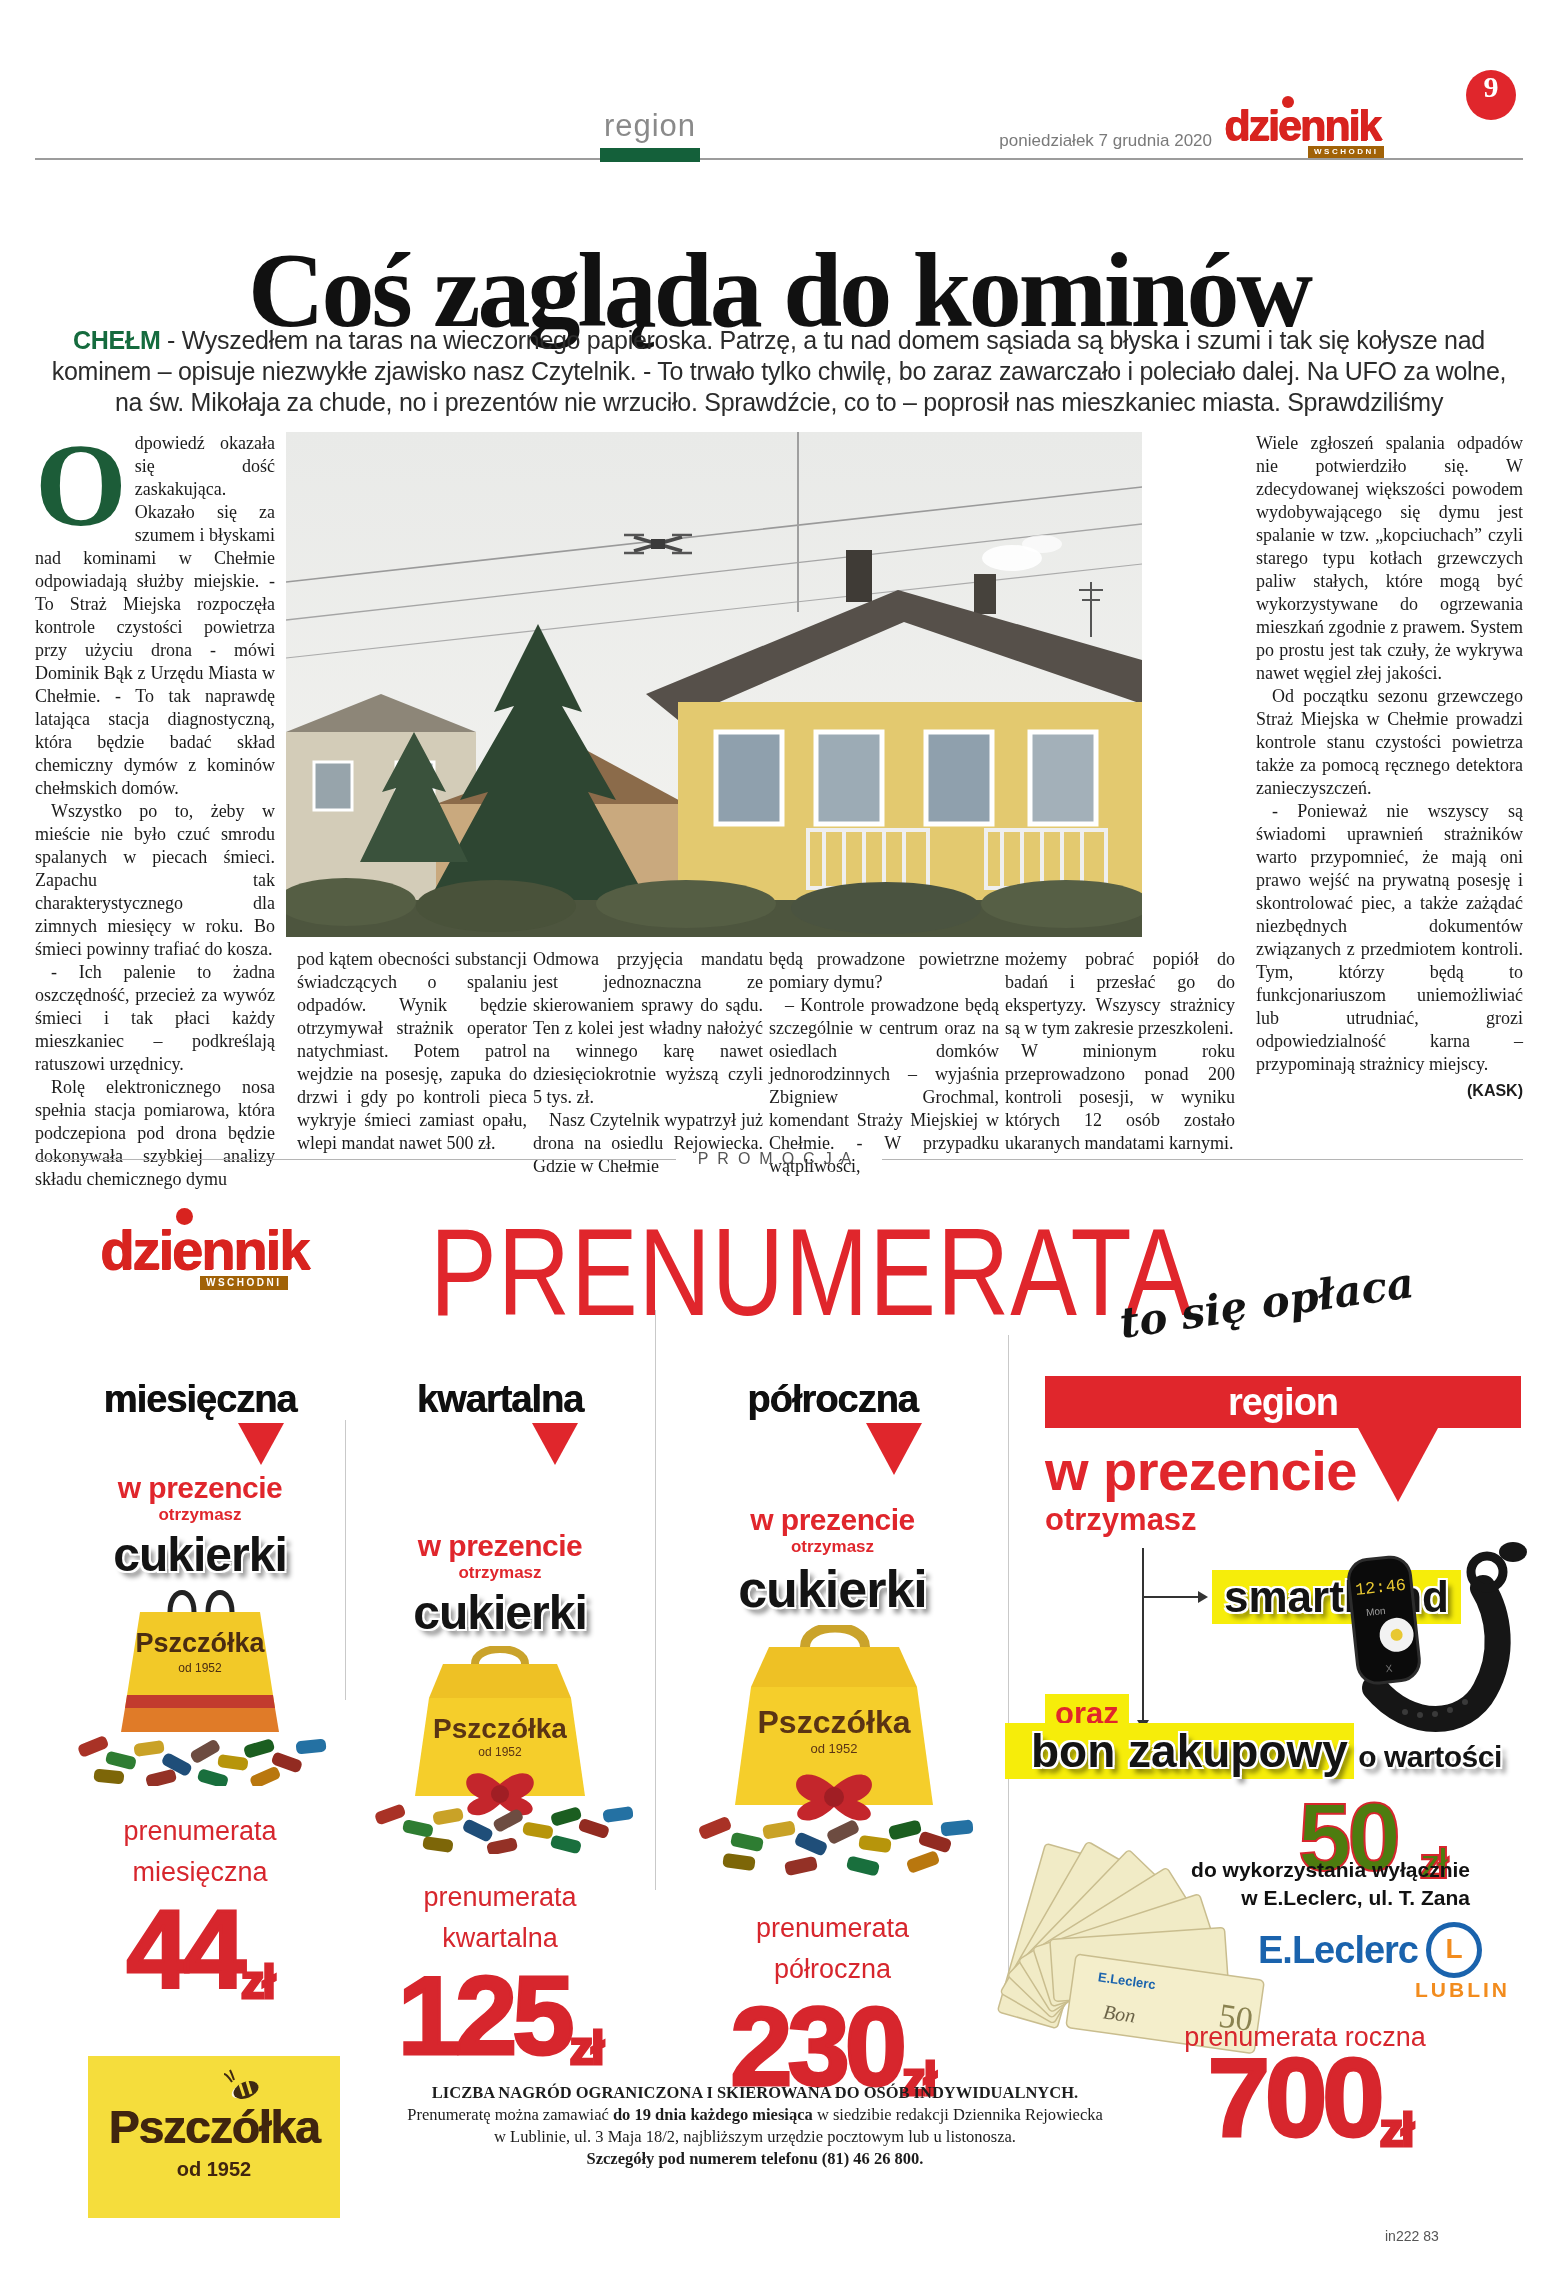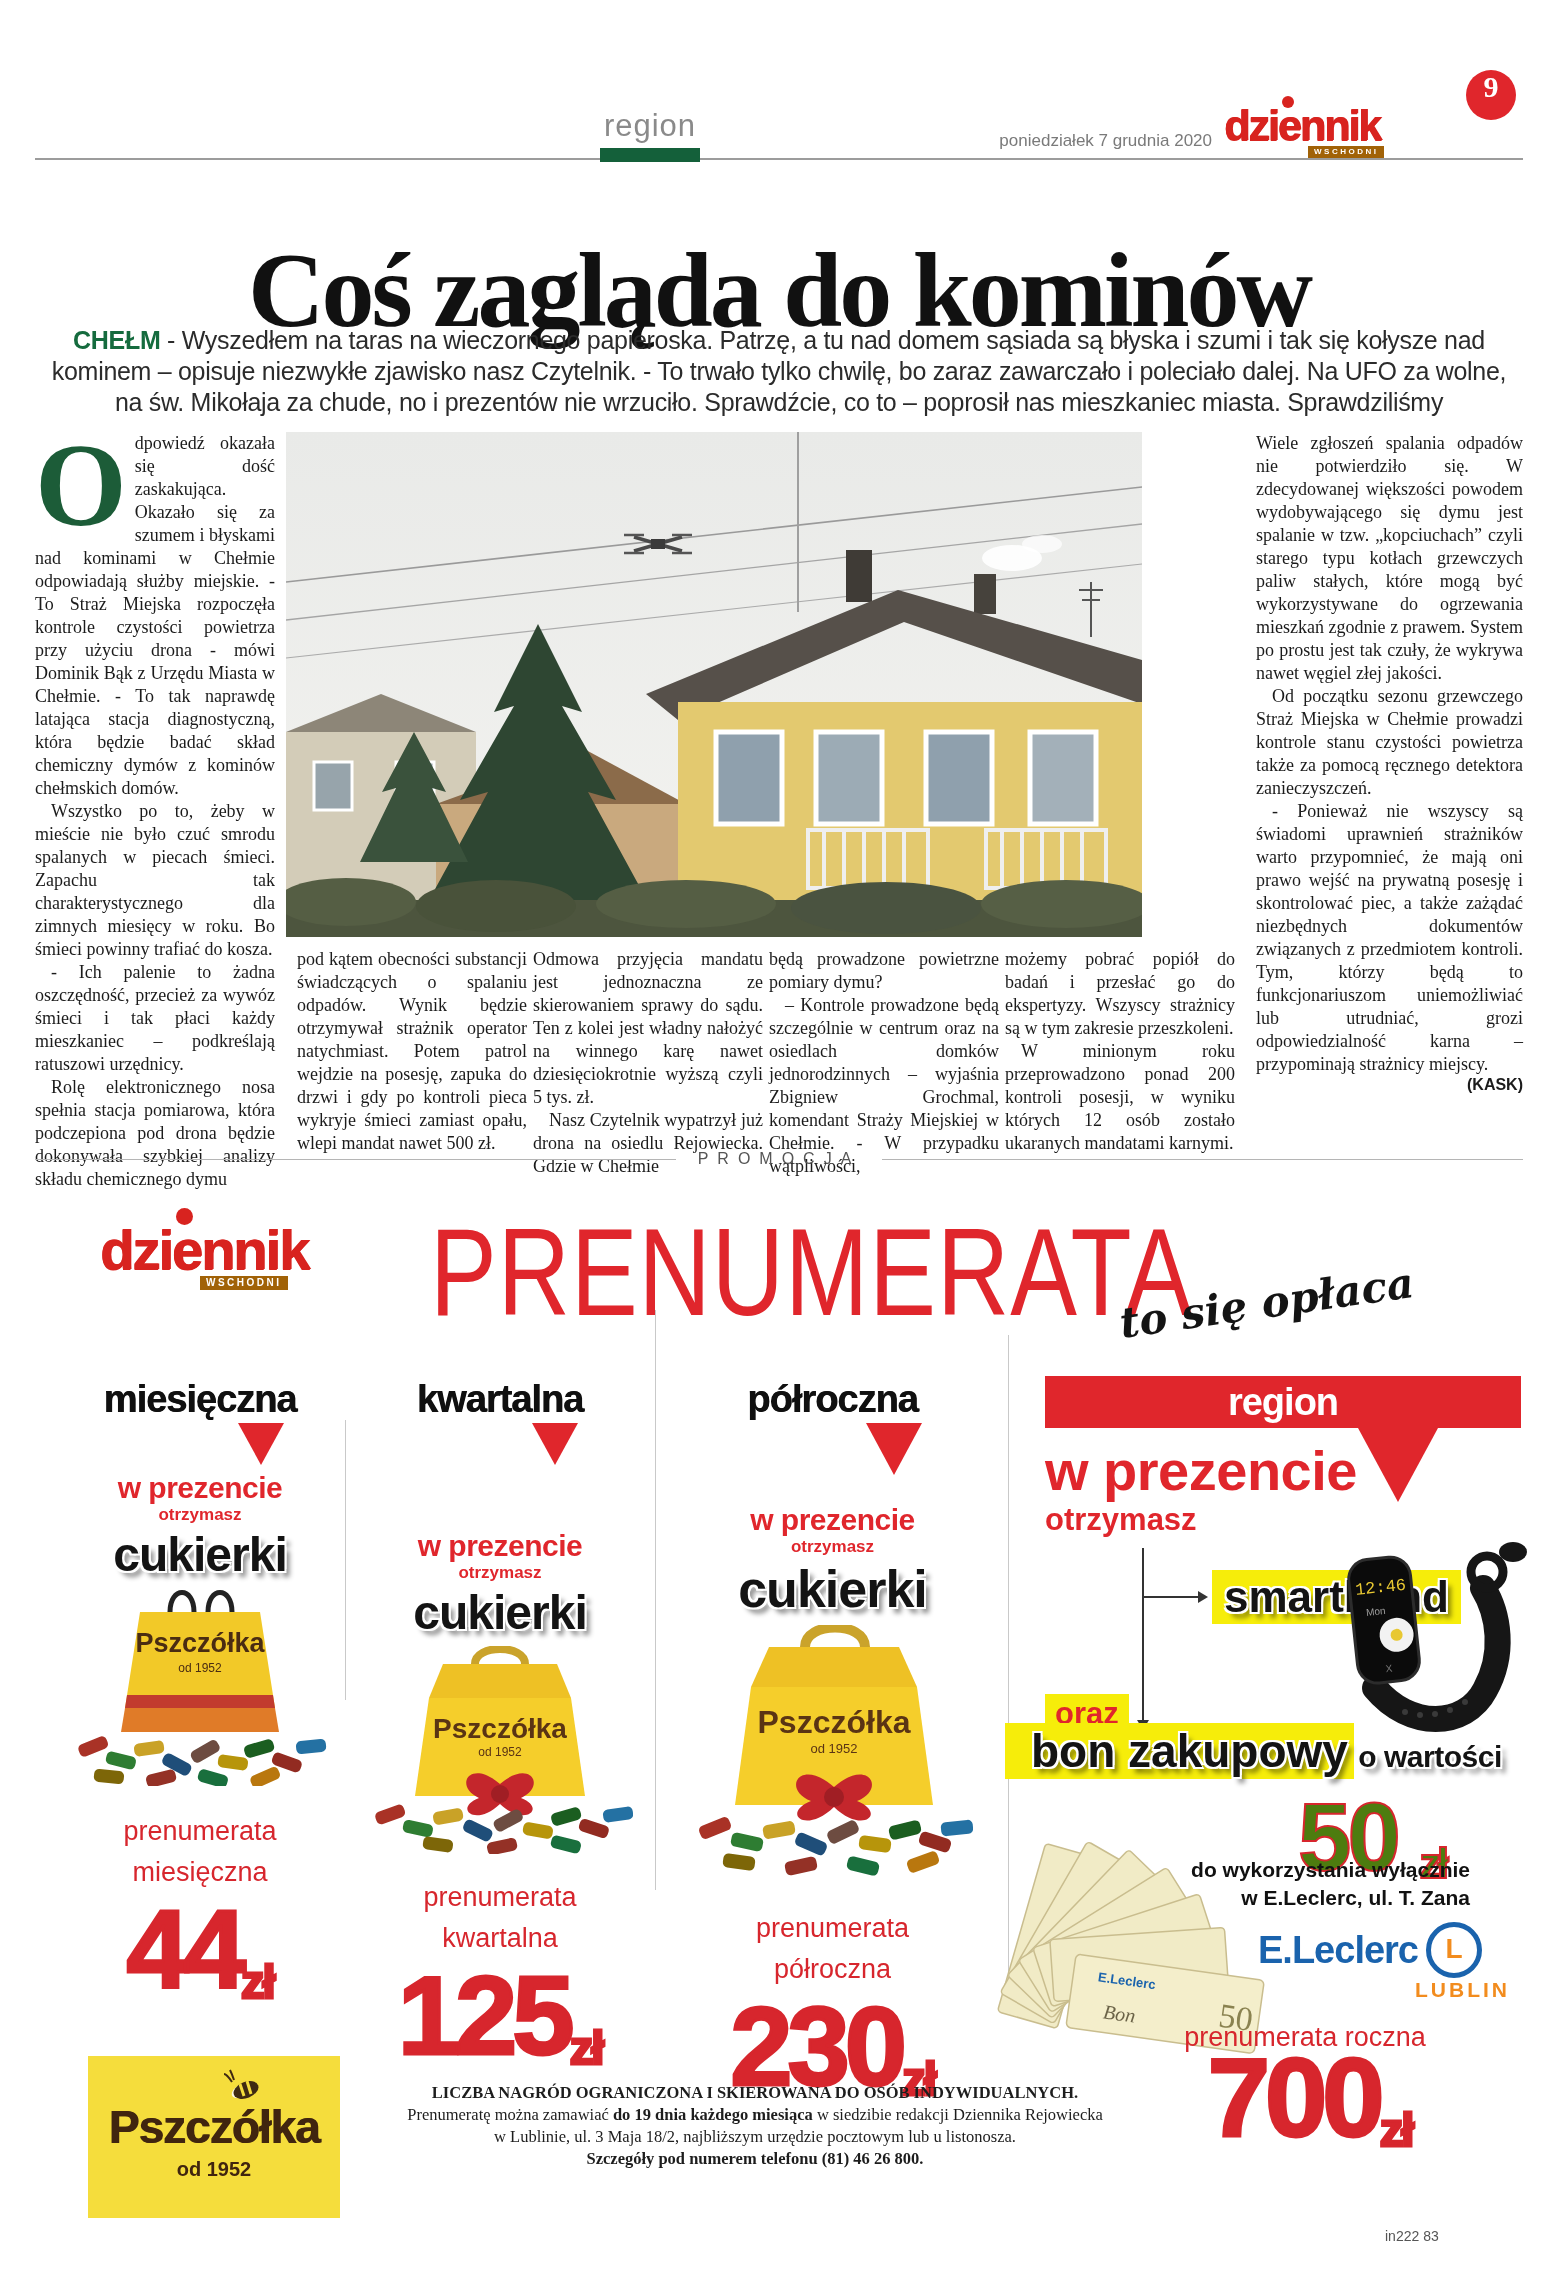--- a/index.html
+++ b/index.html
@@ -46,21 +46,21 @@
   .acol p{margin:0;}
   .acol p+p{text-indent:16px;}
   .col1{left:35px;top:432px;width:240px;}
   .col2{left:297px;top:948px;width:230px;}
   .col3{left:533px;top:948px;width:230px;}
   .col4{left:769px;top:948px;width:230px;}
   .col5{left:1005px;top:948px;width:230px;}
   .col6{left:1256px;top:432px;width:267px;}
   .dropcap{float:left;font:bold 118px/0.82 "Liberation Serif",serif;color:#1c5c38;
     margin:6px 8px 0 0;}
-  .byline{text-align:right;font:bold 16px "Liberation Sans",sans-serif;}
+  .byline{text-align:right;font:bold 16px "Liberation Sans",sans-serif;margin-top:6px;}
   .photo{left:286px;top:432px;width:856px;height:505px;background:#dfe0de;}
   .photo svg{display:block;width:100%;height:100%;}
 
   
   .promo-divider{left:35px;top:1150px;width:1488px;display:flex;align-items:center;gap:22px;}
   .promo-divider .dline{flex:1;height:1px;background:#b5b5b5;}
   .promo-divider .dlabel{font-size:16px;letter-spacing:9px;color:#555;}
 
   
   .promo-title{left:430px;top:1200px;font-size:100px;color:#e0262c;letter-spacing:1px;

